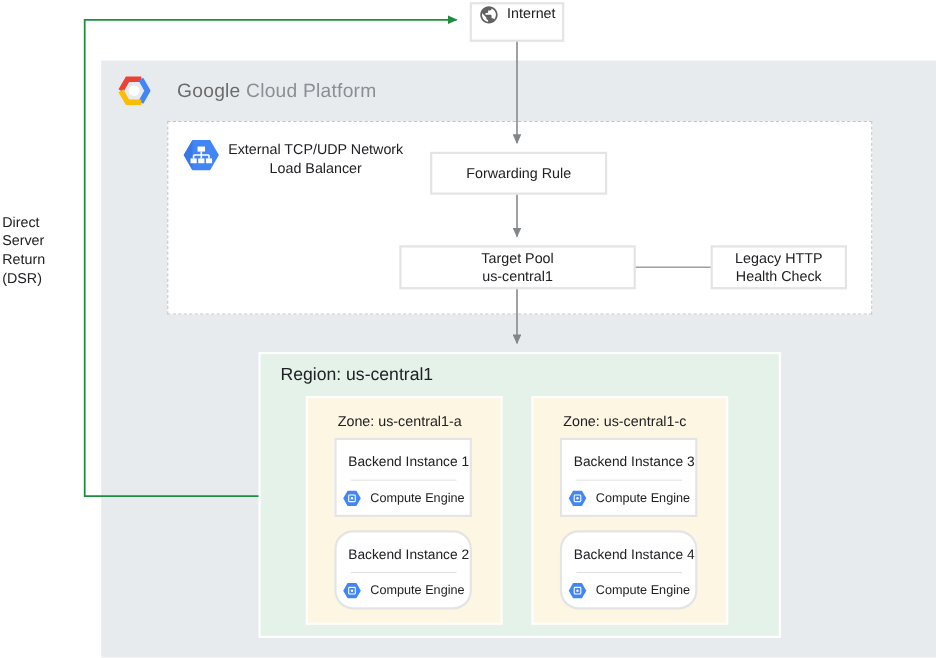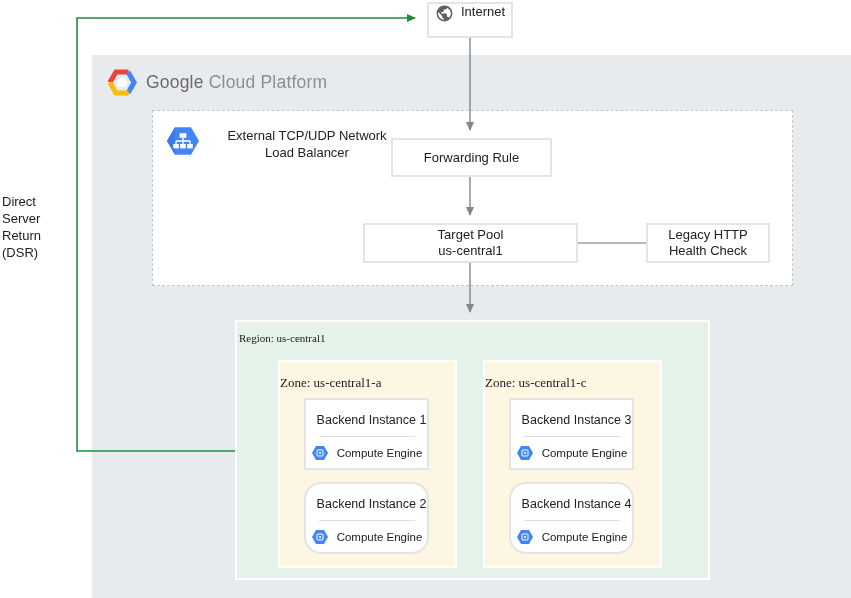--- a/index.html
+++ b/index.html
@@ -23,59 +23,59 @@
     font-size: 13px; line-height: 17px; color:#202124;
   }
 
   
   .gcp-container {
     left: 92px; top: 55px; width: 759px; height: 543px;
     background:#e8ebee;
   }
   .gcp-logo-row {
     left: 107px; top: 67px; height: 30px;
-    display:flex; align-items:center; gap: 9px;
+    display:flex; align-items:center; gap: 24px;
   }
   .gcp-brand { font-size: 17.5px; color:#757575; letter-spacing: .2px; }
   .gcp-brand .g1 { font-weight: 500; color:#6b6b6b; }
   .gcp-brand .g2 { font-weight: 400; color:#8a8f93; }
 
   
   .lb-box {
     left: 152px; top: 110px; width: 641px; height: 176px;
     background:#fff; border: 1px dashed #c3c7ca;
   }
   .lb-header {
-    left: 165px; top: 125px; display:flex; align-items:flex-start; gap: 26px;
+    left: 165px; top: 125px; display:flex; align-items:flex-start; gap: 6px;
   }
   .lb-title { font-size: 13px; line-height: 17px; text-align:center; width: 160px; margin-top: 2px; }
 
   
   .node {
     background:#fff; border: 2px solid #e4e4e4;
     display:flex; flex-direction:column; align-items:center; justify-content:center;
     font-size: 13px; line-height: 16px; text-align:center;
   }
   .fr-box  { left: 391px; top: 138px; width: 161px; height: 39px; }
   .tp-box  { left: 363px; top: 223px; width: 215px; height: 40px; }
   .hc-box  { left: 646px; top: 223px; width: 124px; height: 40px; }
 
   
   .region-box {
     left: 235px; top: 320px; width: 475px; height: 260px;
     background:#e4f2e9; border: 2px solid #fdfdfd;
   }
-  .region-label { left: 239px; top: 332px; font-size: 11px; font-family: Liberation Serif, serif; }
+  .region-label { left: 255px; top: 332px; font-size: 16px; }
   .zone-box {
     width: 179px; height: 208px; top: 360px;
     background:#fdf6e2; border: 2px solid #fdfdfd;
   }
   .zone-a { left: 278px; }
   .zone-c { left: 483px; }
-  .zone-label { position:absolute; left: 0; top: 13px; font-size: 13px; font-family: Liberation Serif, serif; }
+  .zone-label { position:absolute; left: 27px; top: 13px; font-size: 13px; }
 
   
   .bi-box {
     position:absolute; width: 125px; height: 72px;
     background:#fff; border: 2px solid #e4e4e4;
     display:flex; flex-direction:column; align-items:center;
   }
   .bi-1 { left: 24px; top: 36px; }
   .bi-2 { left: 24px; top: 120px; border-radius: 17px; }
   .bi-title { font-size: 12.5px; margin-top: 13px; white-space:nowrap;margin-left:10px; }

